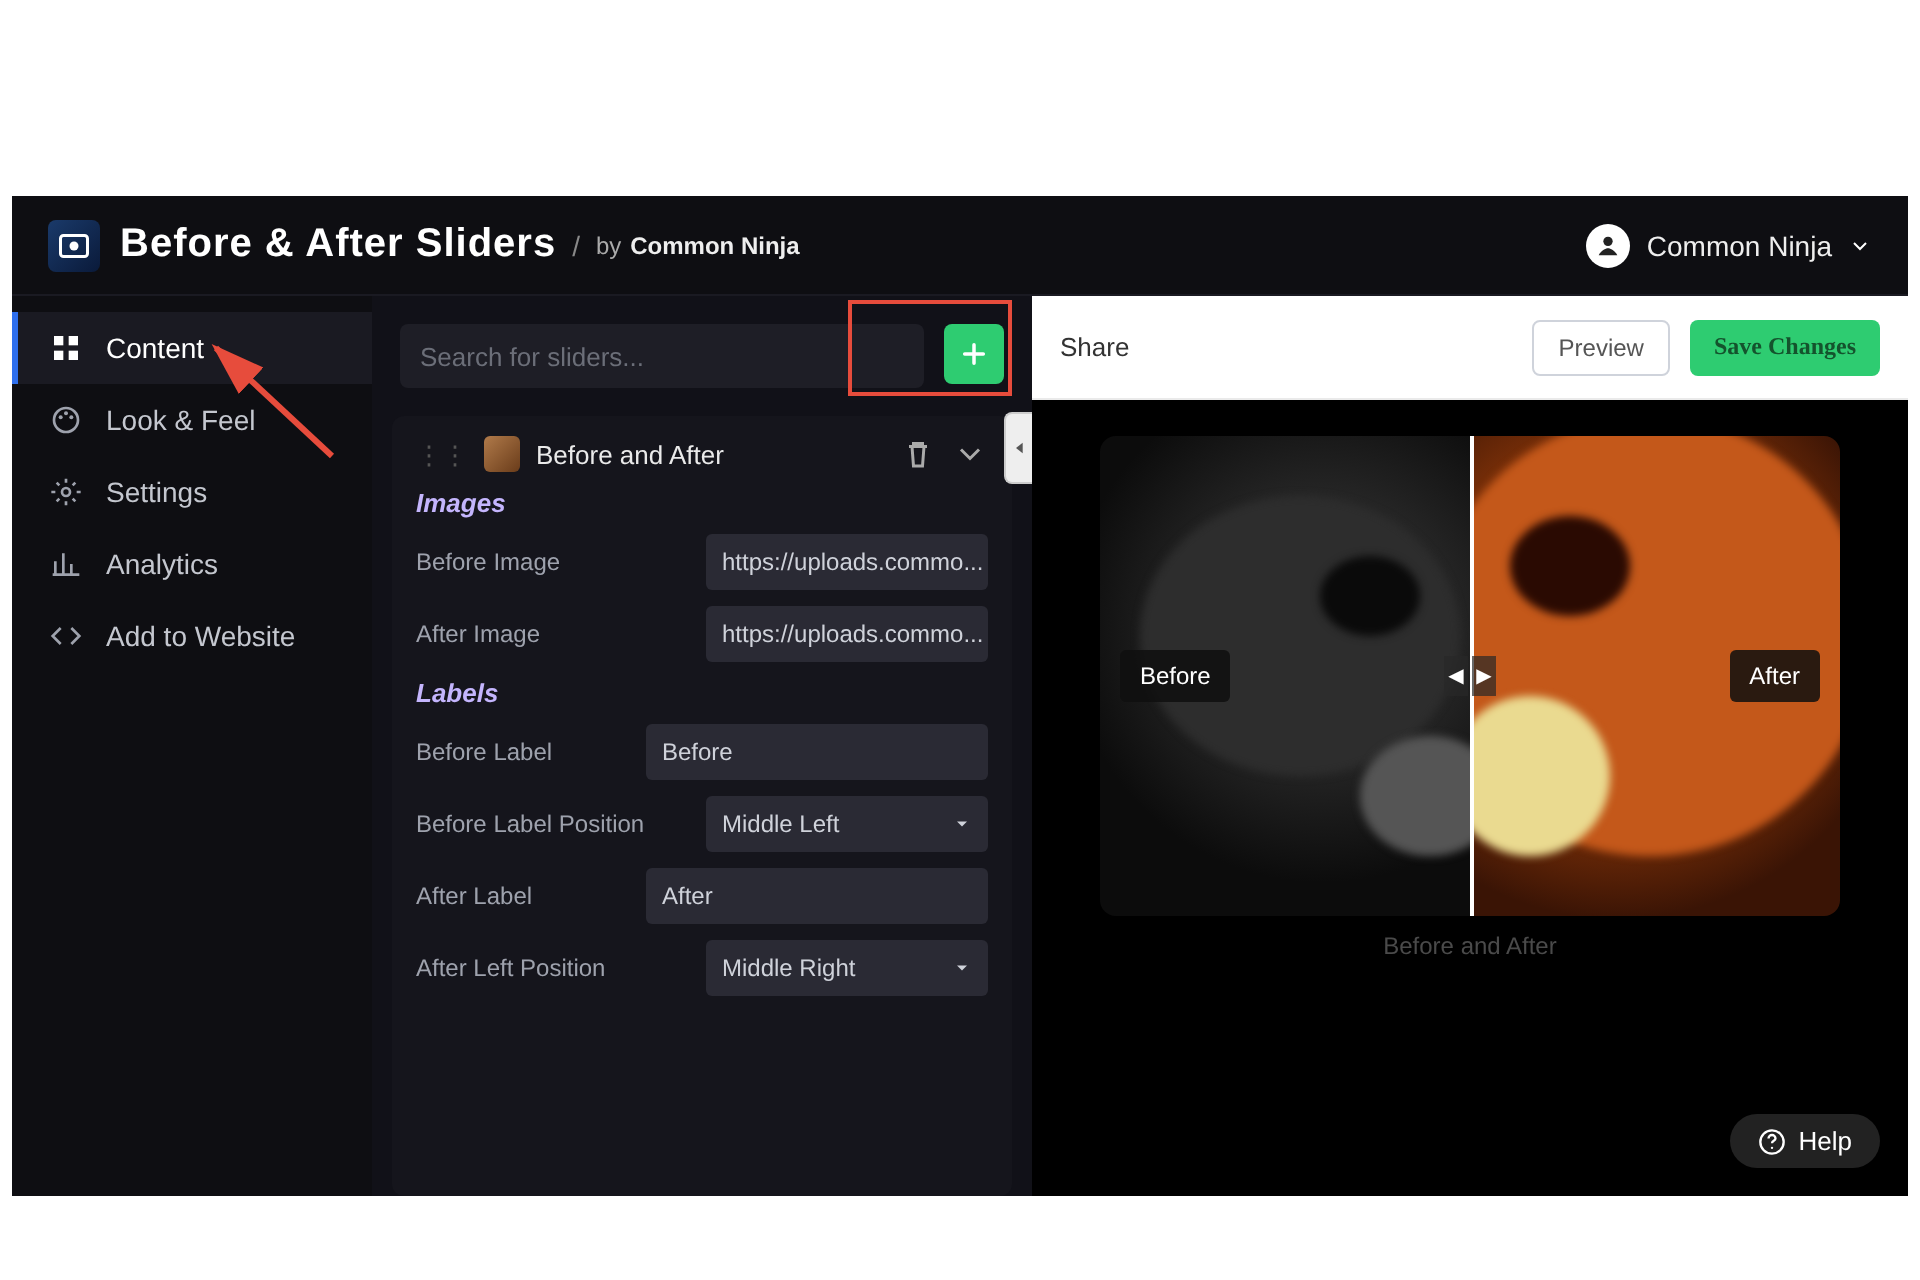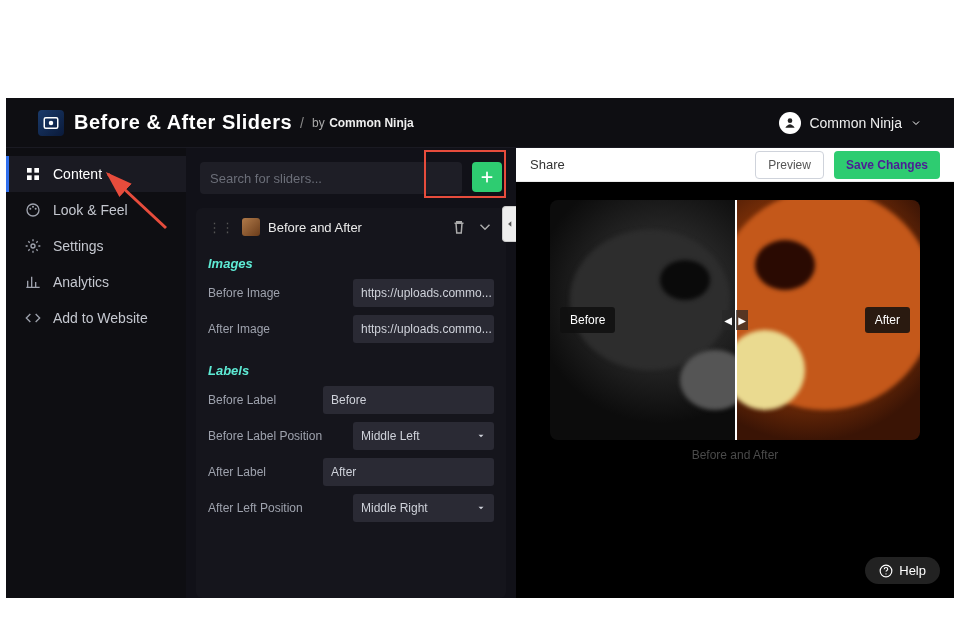--- a/index.html
+++ b/index.html
@@ -1,20 +1,20 @@
 <!DOCTYPE html>
 <html><head>
 <meta charset="utf-8">
 <style>
   * { box-sizing: border-box; margin: 0; padding: 0; }
   body { font-family: -apple-system, BlinkMacSystemFont, "Segoe UI", Arial, sans-serif; background: #fff; width: 960px; height: 640px; overflow: hidden; }
   .app { position: absolute; top: 98px; left: 6px; right: 6px; bottom: 42px; background: #0e0e12; display: flex; flex-direction: column; }
 
   
-  .header { height: 50px; background: #0e0e12; display: flex; align-items: center; padding: 0 32px; color: #fff; border-bottom: 1px solid #1a1a22; }
+  .header { height: 50px; background: #0e0e12; display: flex; align-items: center; padding: 0 18px; color: #fff; border-bottom: 1px solid #1a1a22; }
   .logo-badge { width: 26px; height: 26px; border-radius: 4px; background: linear-gradient(135deg,#1a3a6a,#0a1a3a); display:flex; align-items:center; justify-content:center; margin-right: 10px; position:relative; }
   .logo-badge svg { width:18px; height:18px; }
   .title { font-size: 20px; font-weight: 600; letter-spacing: 0.5px; }
   .title-sep { margin: 0 8px; color: #888; font-size: 14px; }
   .title-by { font-size: 12px; color: #aaa; }
   .title-owner { font-size: 12px; font-weight: 600; color: #eee; }
   .header-spacer { flex: 1; }
   .user-chip { display: flex; align-items: center; gap: 8px; font-size: 14px; color: #eee; cursor: pointer; }
   .avatar { width: 22px; height: 22px; border-radius: 50%; background: #fff; display:flex; align-items:center; justify-content:center; color:#2a2a2a; font-size:14px; font-weight:700; }
   .chev { width:12px; height:12px; }
@@ -35,37 +35,37 @@
   .addbtn { width:30px; height:30px; background:#2ecc71; border:none; border-radius:4px; color:#fff; font-size:18px; font-weight:700; cursor:pointer; display:flex; align-items:center; justify-content:center; }
   .annot-box { position:absolute; top:2px; left:238px; width:82px; height:48px; border:2px solid #e74c3c; pointer-events:none; }
 
   .card { background:#15151c; border-radius:6px; padding:10px 12px; margin-top:4px; flex:1; min-height:0; overflow:hidden; display:flex; flex-direction:column; gap:8px; }
   .cardhead { display:flex; align-items:center; gap:8px; color:#eaeaea; font-size:13px; }
   .drag { color:#555; cursor:grab; }
   .thumb { width:18px; height:18px; border-radius:3px; background:linear-gradient(135deg,#b07a4a,#6a3c1a); }
   .cardhead-spacer { flex:1; }
   .iconbtn { width:18px; height:18px; color:#aaa; cursor:pointer; }
 
-  .sect { font-style:italic; font-weight:600; color:#5eead4; font-size:13px; margin-top:12px; }
+  .sect { font-style:italic; font-weight:600; color:#c4b5fd; font-size:13px; margin-top:0; }
   .row { display:flex; align-items:center; gap:25px; }
   .row-label { width:120px; color:#9ea2ad; font-size:12px; }
   .val { flex:1; background:#2a2a34; border:none; border-radius:3px; height:28px; color:#cfd2da; padding:0 8px; font-size:12px; }
   .val.readonly { overflow:hidden; text-overflow:ellipsis; white-space:nowrap; display:flex; align-items:center; justify-content:space-between; }
   .imgico { width:14px; height:14px; color:#cfd2da; margin-left:6px; flex-shrink:0; }
   .select-wrap { position:relative; flex:1; }
   .select-wrap .val { width:100%; }
   .select-caret { position:absolute; right:8px; top:50%; transform:translateY(-50%); color:#cfd2da; pointer-events:none; }
 
   
   .right { flex:1; display:flex; flex-direction:column; background:#fff; position:relative; }
-  .prevbar { height:34px; display:flex; align-items:center; padding:0 14px; gap:10px; border-bottom:1px solid #eaeaea; }
+  .prevbar { height:52px; display:flex; align-items:center; padding:0 14px; gap:10px; border-bottom:1px solid #eaeaea; }
   .share { font-size:13px; color:#333; }
   .prevbar-spacer { flex:1; }
   .btn { height:28px; padding:0 12px; border-radius:4px; font-size:12px; cursor:pointer; border:1px solid #cfd3db; background:#fff; color:#555;text-align:center; }
-  .btn.primary { background:#2ecc71; border:none; color:#4c1d95; font-weight:600; }
+  .btn.primary { background:#2ecc71; border:none; color:#14532d; font-weight:600;font-family:Liberation Serif, serif; }
   .stage { flex:1; background:#000; position:relative; display:flex; flex-direction:column; align-items:center; }
 
   .slider { position:relative; margin-top:18px; width:370px; height:240px; border-radius:8px; overflow:hidden; }
   .half { position:absolute; top:0; bottom:0; }
   .half.left { left:0; width:50%; background:radial-gradient(circle at 60% 40%, #4a4a4a 0%, #2a2a2a 30%, #0c0c0c 70%); overflow:hidden; }
   .half.right-h { right:0; width:50%; background:radial-gradient(circle at 40% 40%, #d86a1a 0%, #a1400a 35%, #3a1405 80%); overflow:hidden; }
   
   .blob { position:absolute; border-radius:50%; filter:blur(2px); }
   .half.left .b1{ width:160px;height:140px;left:20px;top:30px;background:#2d2d2d;}
   .half.left .b2{ width:50px;height:40px;left:110px;top:60px;background:#0a0a0a;}

